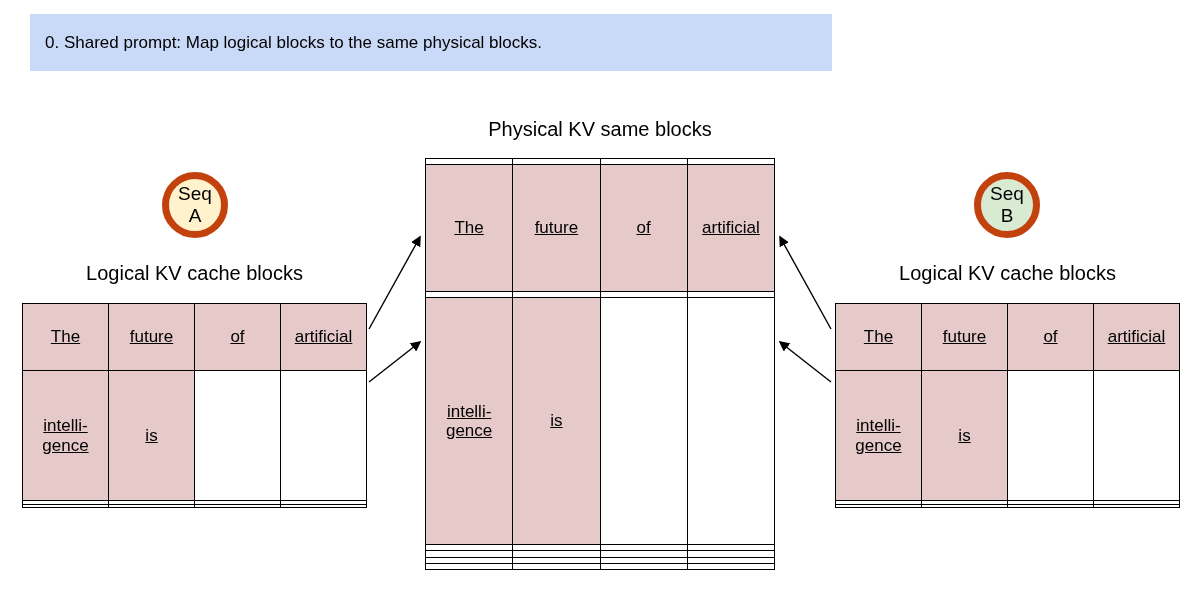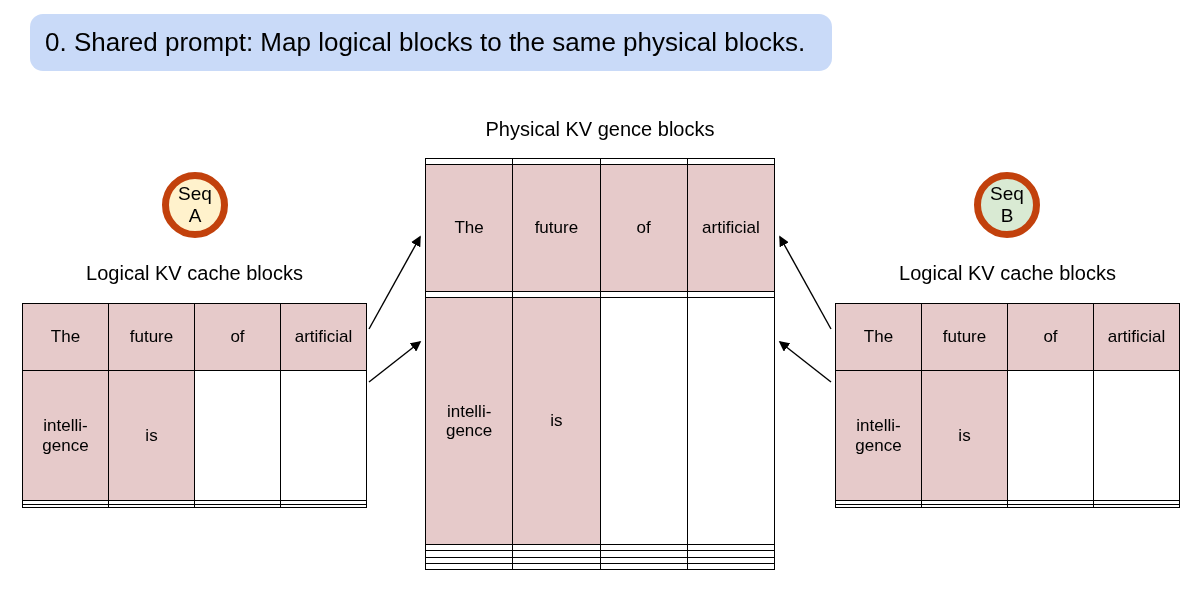--- a/index.html
+++ b/index.html
@@ -20,23 +20,22 @@
   .banner {
     left: 30px;
     top: 14px;
     width: 802px;
     height: 57px;
     background: var(--banner-bg, #c9daf8);
     display: flex;
     align-items: center;
     padding-left: 15px;
     box-sizing: border-box;
-    font-size: 26px;
-    color: #000000;
-    border-radius: 13px;
+    font-size: 17px;
+    color: #000000;
   }
 
   .section-label {
     font-size: 20px;
     color: #000000;
     text-align: center;
     white-space: nowrap;
   }
 
   table.grid {
@@ -50,20 +49,21 @@
     text-align: center;
     vertical-align: middle;
     font-size: 17px;
     line-height: 1.15;
     padding: 0;
     white-space: pre-line;
     color: #000000;
   }
   table.grid td.filled {
     background: var(--cell-filled, #e6caca);
+    text-decoration: underline;
   }
 
   .seq-circle {
     width: 66px;
     height: 66px;
     border-radius: 50%;
     border: 7px solid #c2410c;
     display: flex;
     align-items: center;
     justify-content: center;
@@ -86,21 +86,21 @@
 </style>
 </head>
 <body>
 
 <div id="canvas">
 
   <div class="abs banner">
     <span>0. Shared prompt: Map logical blocks to the same physical blocks.</span>
   </div>
 
-  <div class="abs section-label" style="left:425px; top:118px; width:350px;">Physical KV gence blocks</div>
+  <div class="abs section-label" style="left:425px; top:118px; width:350px;">Physical KV same blocks</div>
 
   <div class="abs seq-circle seq-a">Seq
 A</div>
   <div class="abs seq-circle seq-b">Seq
 B</div>
 
   <div class="abs section-label" style="left:22px; top:262px; width:345px;">Logical KV cache blocks</div>
 
   <div class="abs section-label" style="left:835px; top:262px; width:345px;">Logical KV cache blocks</div>
 

